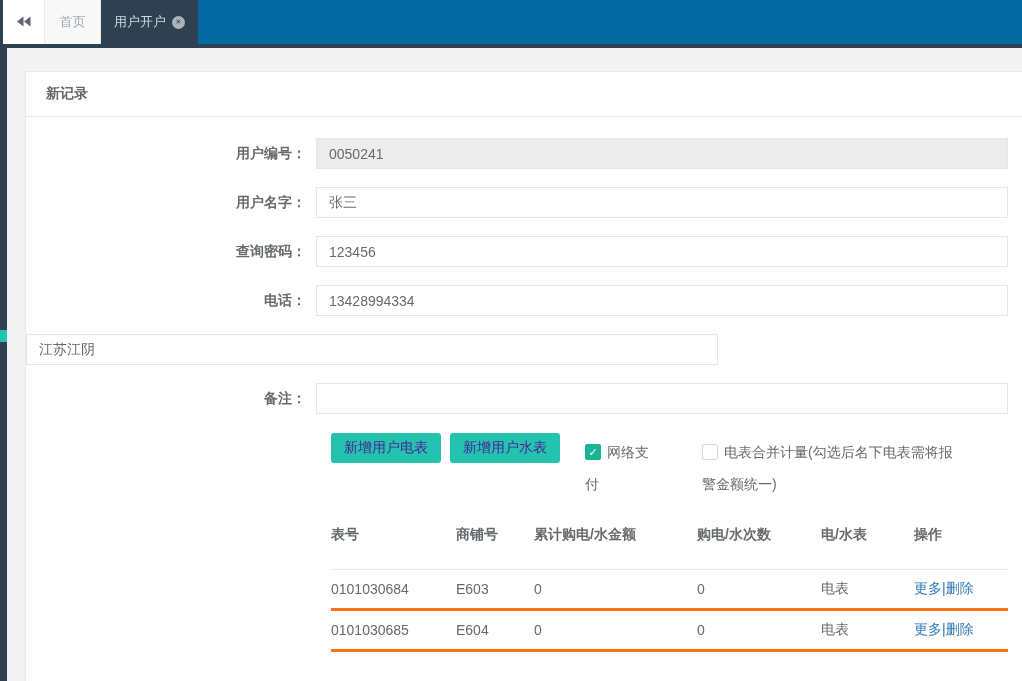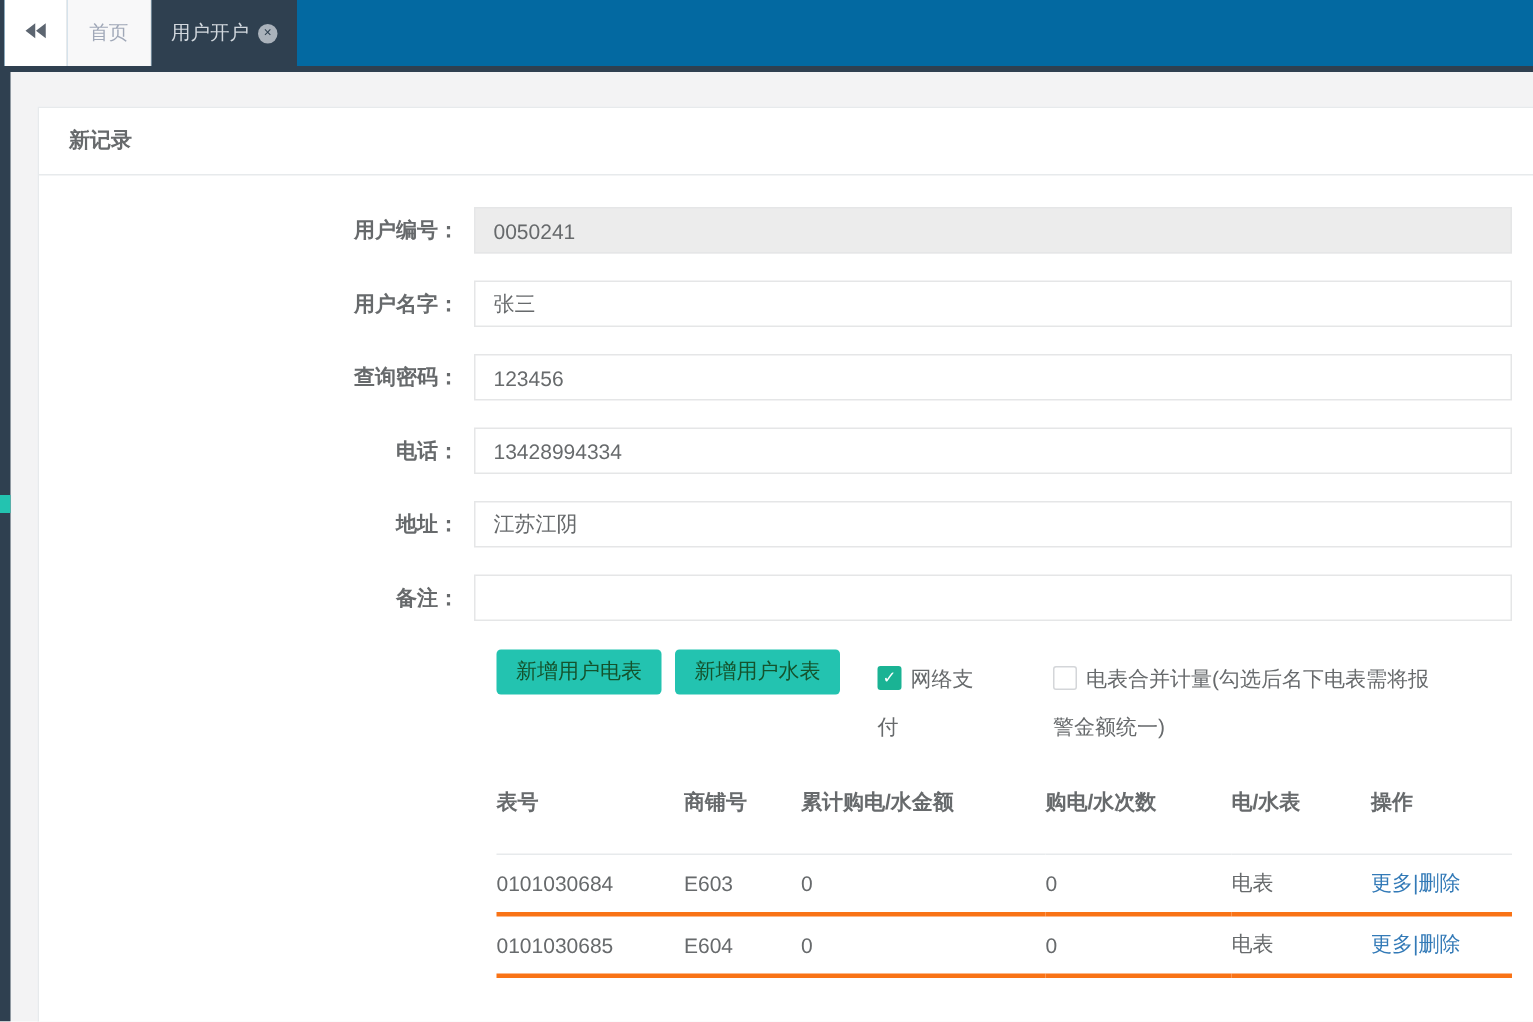--- a/index.html
+++ b/index.html
@@ -34,21 +34,21 @@
   .form-area { padding-top:21px; }
   .form-row { display:flex; align-items:center; margin-bottom:18px; }
   .form-label { width:290px; padding-right:10px; text-align:right; font-size:14px; font-weight:bold; color:#676a6c; }
   .form-input { width:692px; height:31px; border:1px solid #e5e6e7; padding:0 12px; font-size:14px;
     color:#676a6c; background:#fff; font-family:inherit; outline:none; }
   .form-input:disabled { background:#ececec; color:#676a6c; }
 
   
   .actions-row { display:flex; align-items:flex-start; margin:19px 0 0 305px; }
   .btn { height:30px; border:none; border-radius:3px; font-size:14px; font-family:inherit; cursor:pointer; }
-  .btn-teal { background:#23c3b0; color:#14532d; padding:0 13px; }
+  .btn-teal { background:#23c3b0; color:#4c1d95; padding:0 13px; }
   .add-electric { margin-right:9px; }
   .add-water { margin-right:25px; }
   .cb-group { font-size:14px; line-height:32px; color:#676a6c; cursor:pointer; }
   .cb-group-1 { width:70px; margin-right:47px; margin-top:3px; }
   .cb-group-2 { width:260px; margin-top:3px; }
   .cb { display:inline-block; width:16px; height:16px; border:1px solid #d4d6d9; background:#fff;
     border-radius:2px; vertical-align:-3px; margin-right:6px; position:relative; }
   .cb.checked { background:#1ab394; border-color:#1ab394; }
   .cb.checked::after { content:"\2713"; position:absolute; left:0; top:0; width:100%; text-align:center;
     line-height:15px; color:#fff; font-size:11px; font-weight:bold; }
@@ -110,21 +110,20 @@
       <div class="form-label">查询密码：</div>
       <input class="form-input" value="123456" style="">
     </div>
 
     <div class="form-row">
       <div class="form-label">电话：</div>
       <input class="form-input" value="13428994334" style="">
     </div>
 
     <div class="form-row">
-      <div class="form-label">地址：</div>
       <input class="form-input" value="江苏江阴" style="">
     </div>
 
     <div class="form-row">
       <div class="form-label">备注：</div>
       <input class="form-input" value="" style="">
     </div>
 
     <div class="actions-row">
       <button class="btn btn-teal add-electric">新增用户电表</button>

